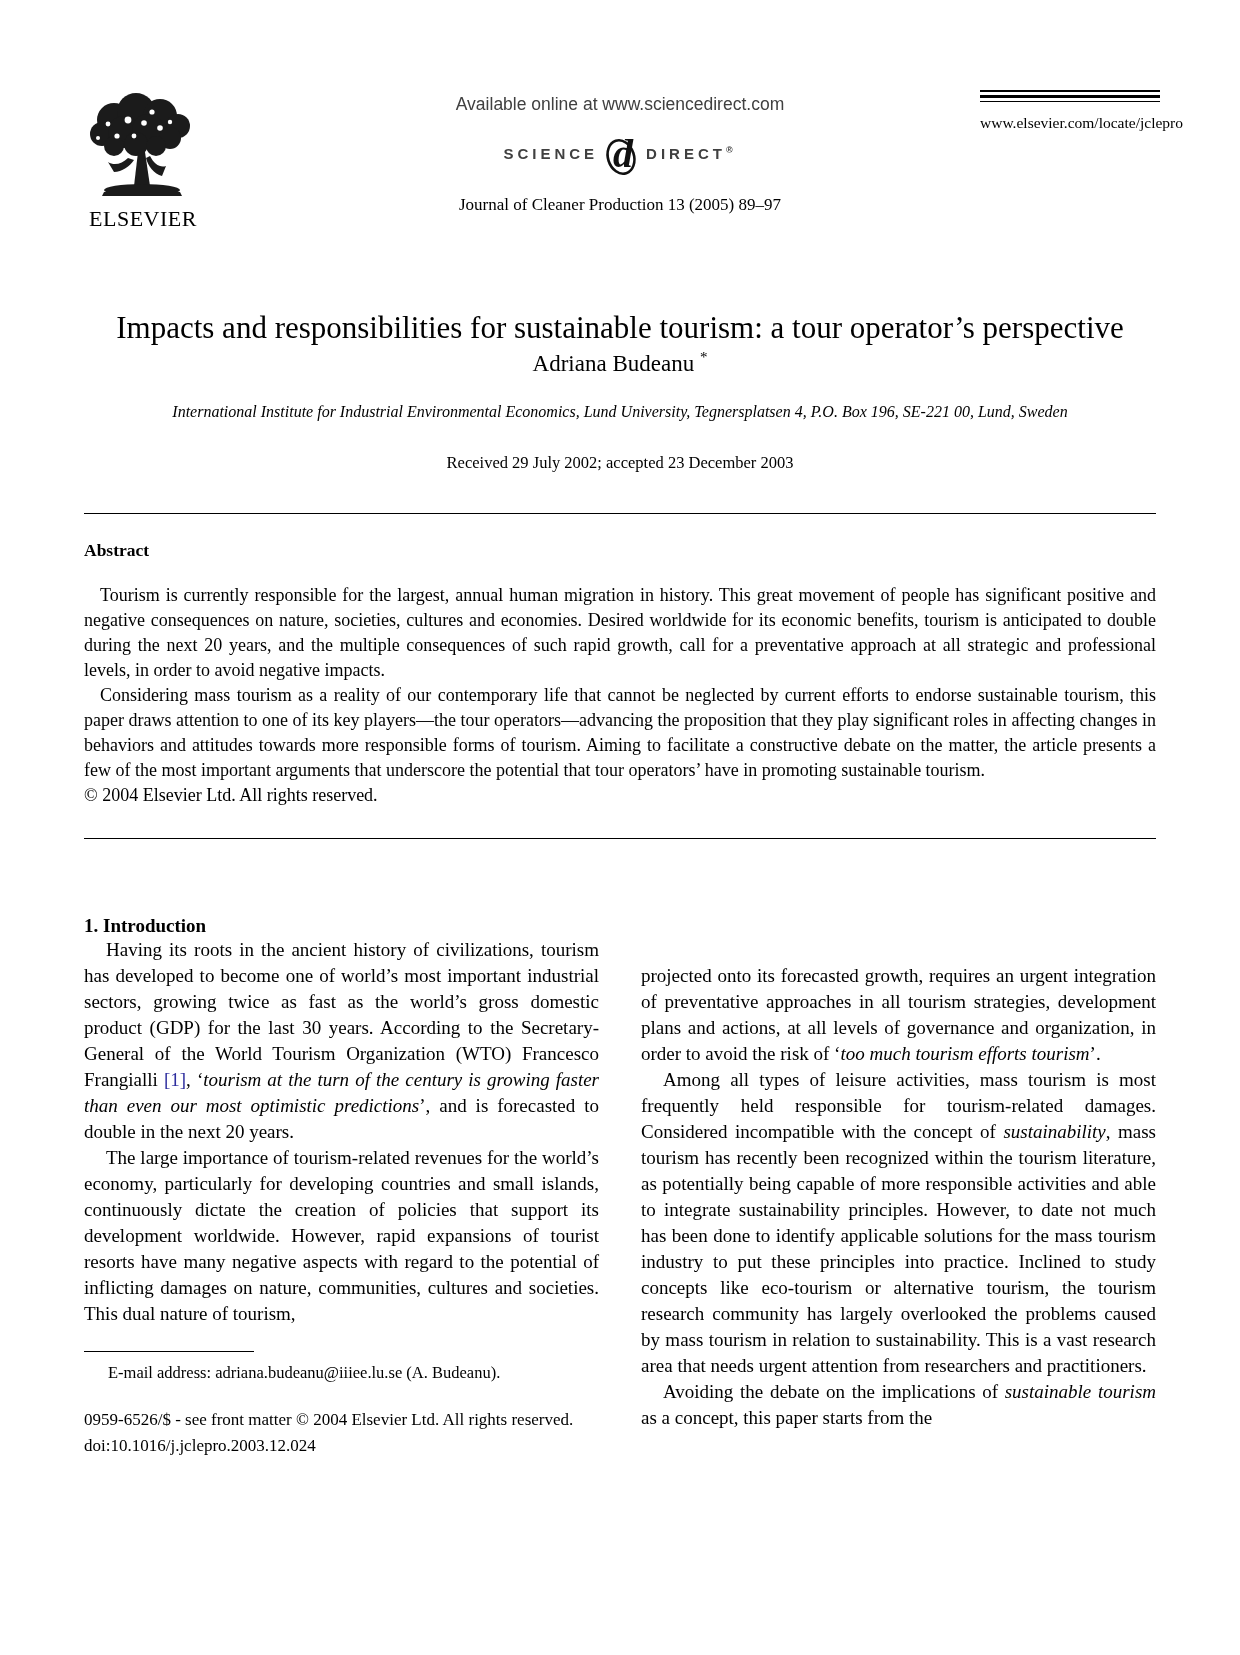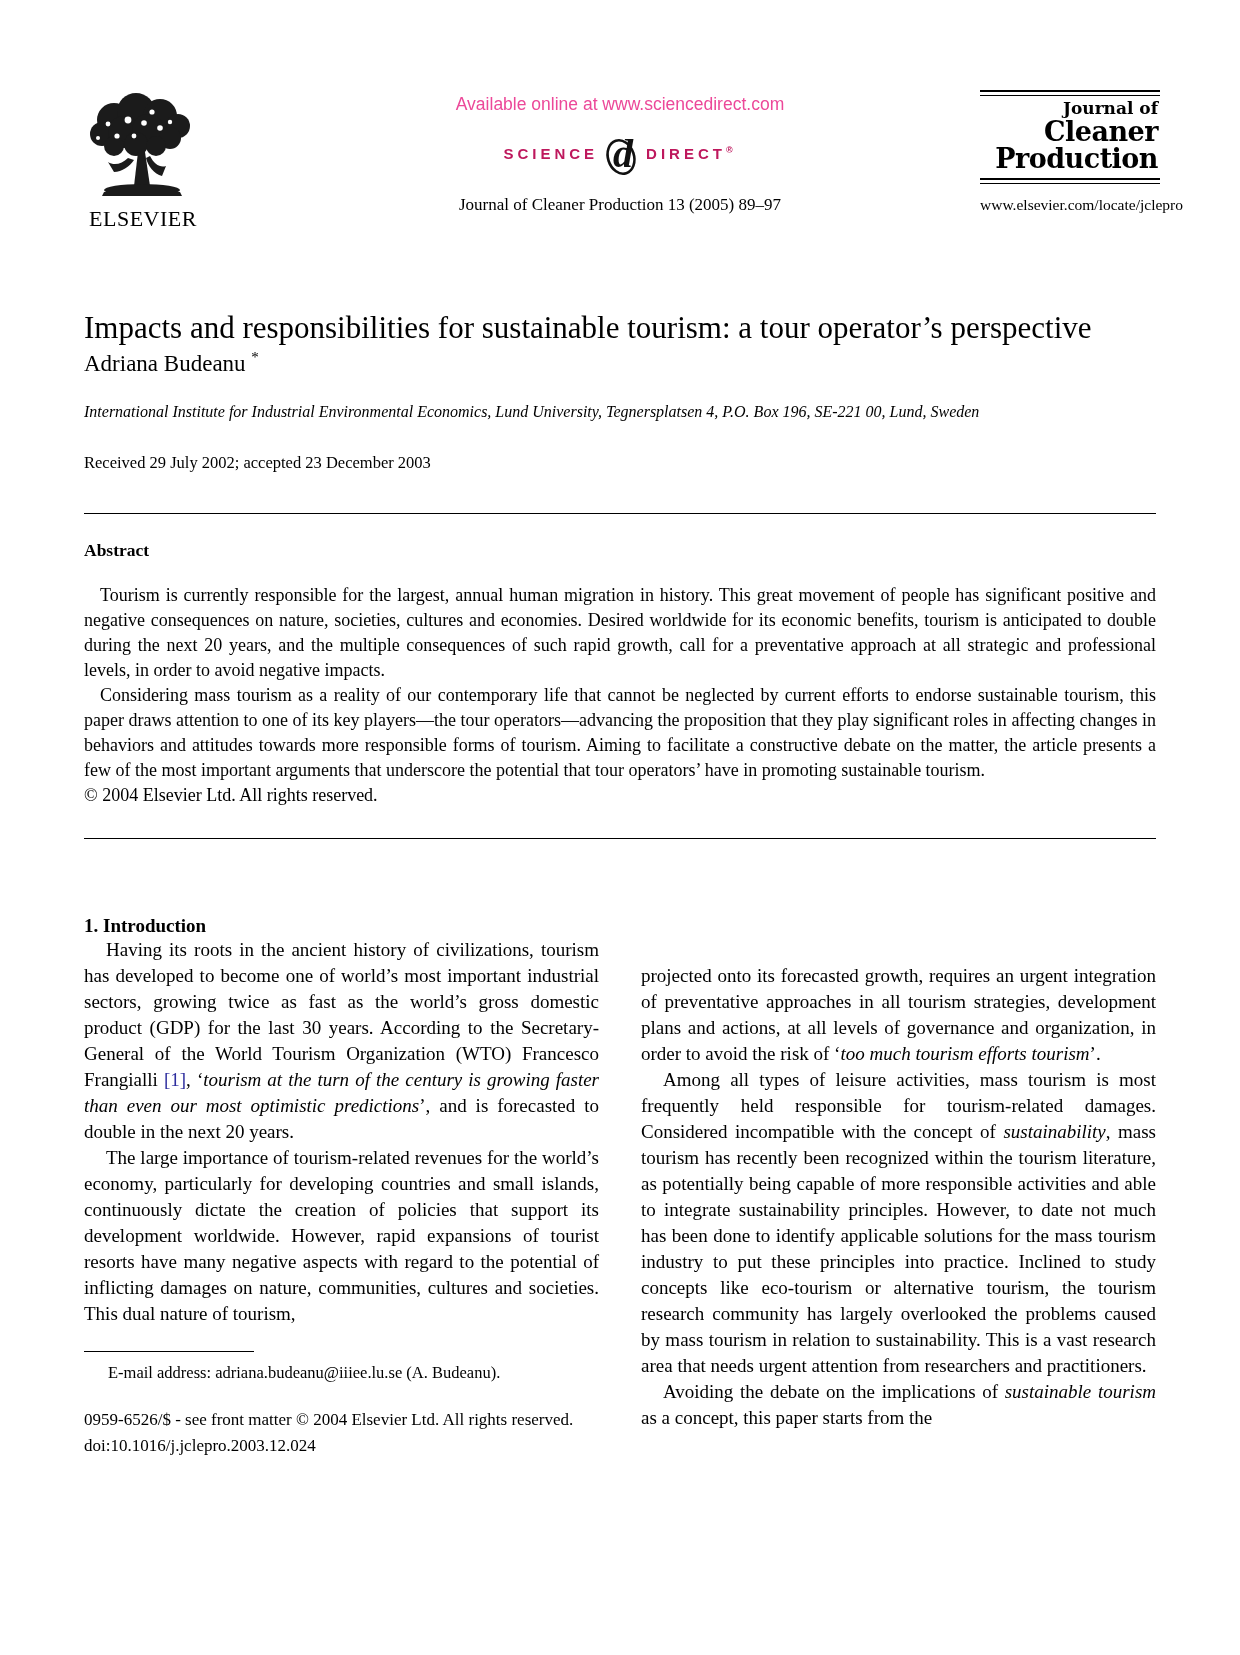--- a/index.html
+++ b/index.html
@@ -15,37 +15,37 @@
   }
   .content { padding: 90px 84px 0 84px; }
 
   
   .header { position: relative; height: 165px; }
   .logo-block { position: absolute; left: -6px; top: 2px; width: 130px; text-align: center; }
   .logo-block svg { display: block; margin: 0 auto; }
   .elsevier-wordmark { font-size: 22px; letter-spacing: 0.5px; margin-top: 2px; font-family: "Liberation Serif", serif; }
 
   .center-block { position: absolute; left: 50%; transform: translateX(-50%); top: 4px; width: 460px; text-align: center; }
-  .avail-online { font-family: "Liberation Sans", sans-serif; font-size: 17.5px; color: #ec4899; }
+  .avail-online { font-family: "Liberation Sans", sans-serif; font-size: 17.5px; color: #404040; }
   .sd-logo { margin-top: 12px; height: 52px; display: flex; align-items: center; justify-content: center; }
-  .sd-word { font-family: "Liberation Sans", sans-serif; font-weight: bold; font-size: 15px; letter-spacing: 4px; color: #be185d; }
+  .sd-word { font-family: "Liberation Sans", sans-serif; font-weight: bold; font-size: 15px; letter-spacing: 4px; color: #404040; }
   .sd-d { position: relative; width: 44px; height: 52px; margin: 0 2px; }
   .sd-reg { font-family: "Liberation Sans", sans-serif; font-size: 9px; vertical-align: super; }
   .journal-citation { font-size: 17px; margin-top: 16px; }
 
   .journal-block { position: absolute; right: -4px; top: 0; width: 180px; }
   .dblrule { height: 6px; border-top: 2px solid #000; border-bottom: 1.5px solid #000; }
   .jlogo-text { text-align: right; padding: 3px 2px 5px 0; font-family: "DejaVu Serif", serif; }
   .jlogo-line1 { font-size: 17px; font-weight: bold; line-height: 19px; }
   .jlogo-line2 { font-size: 27px; font-weight: bold; line-height: 27px; letter-spacing: -0.5px; }
   .jlogo-line3 { font-size: 27px; font-weight: bold; line-height: 28px; letter-spacing: -0.5px; }
   .journal-url { text-align: right; font-size: 15.5px; margin-top: 12px; white-space: nowrap; }
 
   
-  .title-block { margin-top: 52px; }
+  .title-block { text-align: center; margin-top: 52px; }
   .paper-title { font-size: 31px; font-weight: normal; line-height: 42px; }
   .author-line { font-size: 23px; }
   .author-line .sup { font-size: 15px; vertical-align: super; }
   .affiliation { font-size: 16px; font-style: italic; margin-top: 26px; }
   .received { font-size: 16.5px; margin-top: 32px; }
 
   .rule { border: none; border-top: 1.5px solid #000; margin-top: 40px; }
 
   
   .abstract { margin-top: 26px; }
@@ -136,25 +136,20 @@
               <text x="13" y="40" font-family="Liberation Serif, serif" font-style="italic" font-weight="bold" font-size="40" fill="#111">d</text>
             </svg>
           </span>
           <span class="sd-word"><span>DIRECT</span><span class="sd-reg">®</span></span>
         </div>
         <div class="journal-citation">Journal of Cleaner Production 13 (2005) 89–97</div>
       </div>
 
       <div class="journal-block">
         <div class="dblrule"></div>
-        <div class="jlogo-text">
-          <div class="jlogo-line1">Journal of</div>
-          <div class="jlogo-line2">Cleaner</div>
-          <div class="jlogo-line3">Production</div>
-        </div>
         <div class="dblrule"></div>
         <div class="journal-url">www.elsevier.com/locate/jclepro</div>
       </div>
     </div>
 
     <div class="title-block">
       <div class="paper-title">Impacts and responsibilities for sustainable tourism: a tour operator’s perspective</div>
       <div class="author-line"><span>Adriana Budeanu</span> <span class="sup">*</span></div>
       <div class="affiliation">International Institute for Industrial Environmental Economics, Lund University, Tegnersplatsen 4, P.O. Box 196, SE-221 00, Lund, Sweden</div>
       <div class="received">Received 29 July 2002; accepted 23 December 2003</div>

